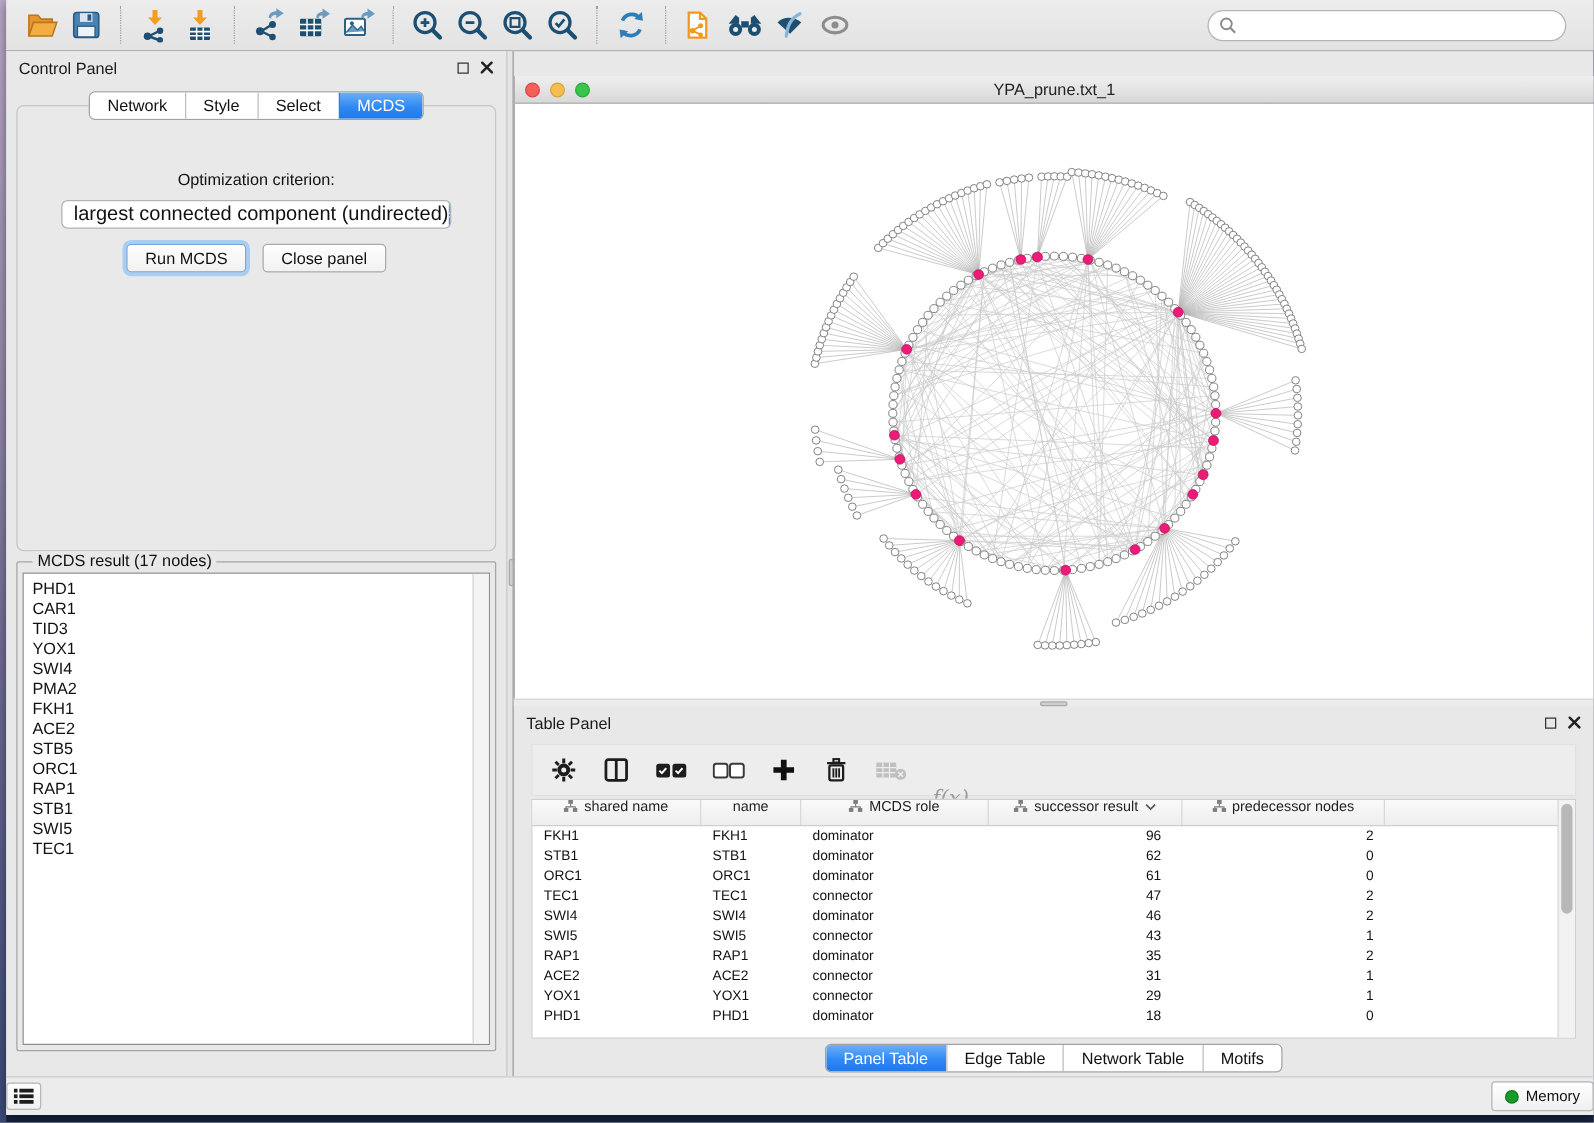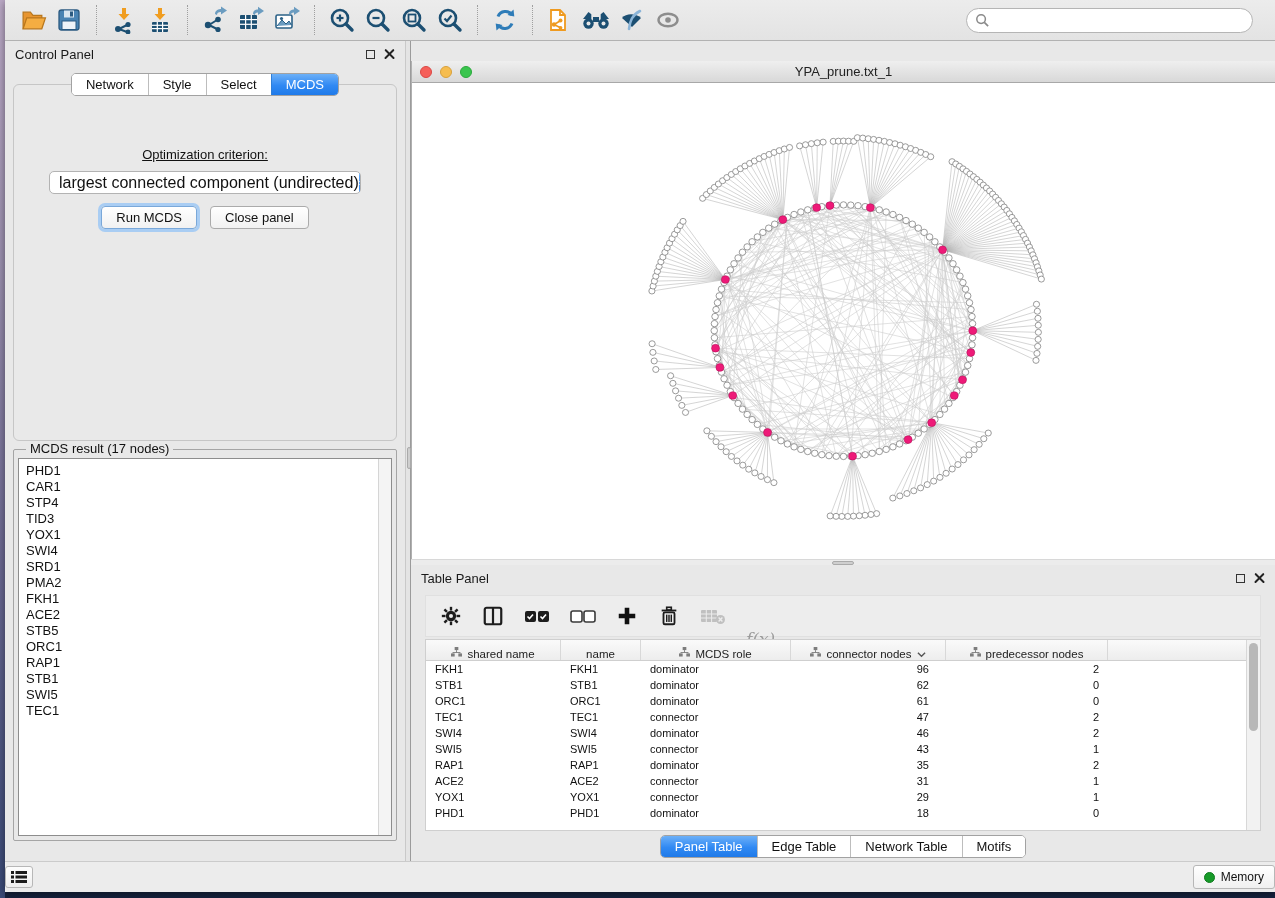--- a/index.html
+++ b/index.html
@@ -35,21 +35,21 @@
   .close-x::before { transform:rotate(45deg);} .close-x::after { transform:rotate(-45deg);}
 
   .tabs-row { display:flex; justify-content:center; position:relative; z-index:2; margin-top:6px; }
   .seg { display:flex; border:1px solid #a2a2a2; border-radius:5px; overflow:hidden; background:#fff; }
   .seg .seg-item { padding:3px 14px; font-size:13px; color:#111; background:#fff; border-left:1px solid #bdbdbd; }
   .seg .seg-item:first-child { border-left:none; }
   .seg .seg-item.sel { background:linear-gradient(180deg,#6cb0f8 0%,#3089f3 55%,#1f7ae9 100%); color:#fff; border-left-color:#2f7fd8; }
 
   .tab-box { margin:-12px 8px 0; border:1px solid #c6c6c6; border-radius:6px; background:#e9e9e9;
     height:357px; padding-top:34px; flex:0 0 auto; }
-  .opt-label { text-align:center; font-size:13px; color:#111; margin-top:28px;text-decoration:underline; }
+  .opt-label { text-align:center; font-size:13px; color:#111; margin-top:17px; }
   .combo { margin:9px auto 0; width:312px; height:23px; background:#fff; border:1px solid #b3b3b3; border-radius:5px;
     display:flex; align-items:center; overflow:hidden; }
   .combo-text { flex:1; font-size:16px; padding-left:9px; color:#111; white-space:nowrap; }
   .combo-cap { width:20px; align-self:stretch; background:linear-gradient(180deg,#69aef9,#2f86f2); border-radius:0 4px 4px 0;
     display:flex; flex-direction:column; align-items:center; justify-content:center; gap:2px; }
   .chev { width:0; height:0; border-left:3.5px solid transparent; border-right:3.5px solid transparent; }
   .chev.up { border-bottom:4px solid #fff; } .chev.dn { border-top:4px solid #fff; }
   .btn-row { display:flex; justify-content:center; gap:13px; margin-top:12px; }
   .mac-btn { font-size:13px; color:#111; background:linear-gradient(180deg,#ffffff,#f1f1f1); border:1px solid #ababab;
     border-radius:4px; padding:3px 14px; }
@@ -85,21 +85,21 @@
 
   
   .table-panel { height:296px; flex:0 0 auto; background:#e8e8e8; display:flex; flex-direction:column; }
   .tp-toolbar { height:42px; margin:4px 14px 0; background:#ededed; border:1px solid #e0e0e0; display:flex; align-items:center; gap:20px; padding:0 14px; flex:0 0 auto; }
   .tp-ic { display:flex; align-items:center; justify-content:center; }
   .fx-label { font-family:"DejaVu Serif", serif; font-style:italic; font-size:17px; color:#9c9c9c;margin-top:45px; }
   .table-wrap { flex:1; margin:2px 14px 0; background:#fff; border:1px solid #cfcfcf; display:flex; min-height:0; }
   .table-grid { flex:1; display:flex; flex-direction:column; min-width:0; }
   .t-head { display:grid; grid-template-columns:135px 80px 150px 155px 162px 1fr; height:21px;
     background:linear-gradient(180deg,#fafafa,#ededed); border-bottom:1px solid #cfcfcf; flex:0 0 auto; }
-  .t-hcell { display:flex; align-items:flex-end; justify-content:center; gap:5px; font-size:11.5px; color:#222;
+  .t-hcell { display:flex; align-items:flex-start; justify-content:center; gap:5px; font-size:11.5px; color:#222;
     border-right:1px solid #d8d8d8; overflow:hidden; }
   .t-hcell:last-child { border-right:none; }
   .t-body { flex:1; overflow:hidden; }
   .t-row { display:grid; grid-template-columns:135px 80px 150px 155px 162px 1fr; height:16px; }
   .t-cell { font-size:11px; color:#111; display:flex; align-items:center; padding-left:9px; overflow:hidden; white-space:nowrap; }
   .t-cell.num { justify-content:flex-end; padding-right:17px; padding-left:0; }
   .t-cell.num2 { justify-content:flex-end; padding-right:9px; padding-left:0; }
   .tv-track { width:14px; border-left:1px solid #d8d8d8; background:#f2f2f2; position:relative; flex:0 0 auto; }
   .tv-thumb { position:absolute; top:3px; left:2px; width:9px; height:88px; background:#b8b8b8; border-radius:5px; }
   .bottom-tabs { height:30px; display:flex; justify-content:center; align-items:center; flex:0 0 auto; }
@@ -321,25 +321,23 @@
             <button class="mac-btn focused">Run MCDS</button>
             <button class="mac-btn">Close panel</button>
           </div>
         </div>
         <div class="group-box">
           <span class="group-title">MCDS result (17 nodes)</span>
           <div class="group-inner">
             <div class="mcds-list" id="mcds-list">
                 <div class="mcds-item">PHD1</div>
                 <div class="mcds-item">CAR1</div>
-                <div class="mcds-item">STP4</div>
                 <div class="mcds-item">TID3</div>
                 <div class="mcds-item">YOX1</div>
                 <div class="mcds-item">SWI4</div>
-                <div class="mcds-item">SRD1</div>
                 <div class="mcds-item">PMA2</div>
                 <div class="mcds-item">FKH1</div>
                 <div class="mcds-item">ACE2</div>
                 <div class="mcds-item">STB5</div>
                 <div class="mcds-item">ORC1</div>
                 <div class="mcds-item">RAP1</div>
                 <div class="mcds-item">STB1</div>
                 <div class="mcds-item">SWI5</div>
                 <div class="mcds-item">TEC1</div>
               </div>
@@ -1163,21 +1161,21 @@
                   </div>
                   <div class="t-hcell">
                     <span><svg width="11" height="11" viewBox="0 0 12 12">
                         <g fill="#7d7d7d">
                           <rect x="4" y="0" width="4" height="3.4"></rect>
                           <rect x="0" y="7" width="4" height="3.4"></rect>
                           <rect x="8" y="7" width="4" height="3.4"></rect>
                         </g>
                         <path d="M6 3.4 V6 M2 7 V6 H10 V7" stroke="#7d7d7d" stroke-width="1" fill="none"></path>
                       </svg></span>
-                    <span>connector nodes</span>
+                    <span>successor result</span>
                     <span><svg width="9" height="7" viewBox="0 0 10 7">
                         <path d="M1 1.5 L5 5.5 L9 1.5" fill="none" stroke="#555" stroke-width="1.5"></path>
                       </svg></span>
                   </div>
                   <div class="t-hcell">
                     <span><svg width="11" height="11" viewBox="0 0 12 12">
                         <g fill="#7d7d7d">
                           <rect x="4" y="0" width="4" height="3.4"></rect>
                           <rect x="0" y="7" width="4" height="3.4"></rect>
                           <rect x="8" y="7" width="4" height="3.4"></rect>

